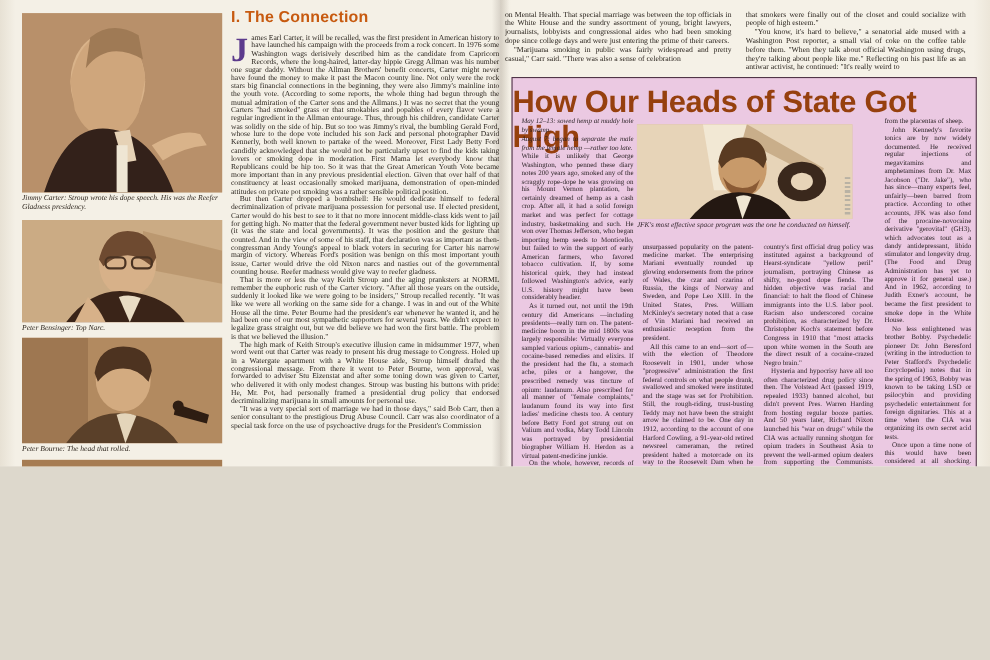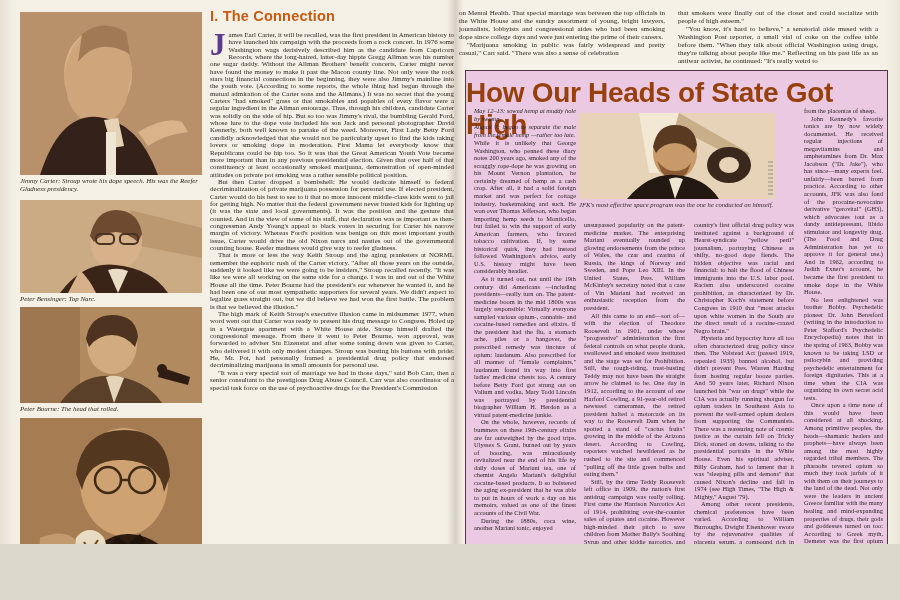--- a/index.html
+++ b/index.html
@@ -1,16 +1,16 @@
 <!DOCTYPE html>
 <html><head>
 <meta charset="utf-8">
 <style>
   html,body{margin:0;padding:0;background:#ddd8cc;}
-  .spread{position:relative;width:900px;height:544px;background:#f3efe5;overflow:hidden;
+  .spread{position:relative;width:900px;height:424px;background:#f3efe5;overflow:hidden;
           font-family:"Liberation Serif", serif;color:#241e18;}
   .page{position:absolute;top:0;height:600px;}
   .page-left{left:0;width:455px;background:linear-gradient(90deg,#e7e1d4 0,#f4f0e6 14px,#f4f0e6 100%);}
   .page-right{left:455px;width:445px;background:linear-gradient(90deg,#efeade 0,#f5f1e7 10px,#f5f1e7 430px,#ece6d9 445px);}
   .gutter{position:absolute;left:447px;top:0;width:16px;height:600px;
           background:linear-gradient(90deg,rgba(70,55,45,0) 0,rgba(70,55,45,.16) 50%,rgba(70,55,45,0) 100%);}
 
   
   .photo-col{position:absolute;left:20px;top:12px;width:182px;height:576px;}
   figure{margin:0;position:absolute;left:0;width:182px;}

